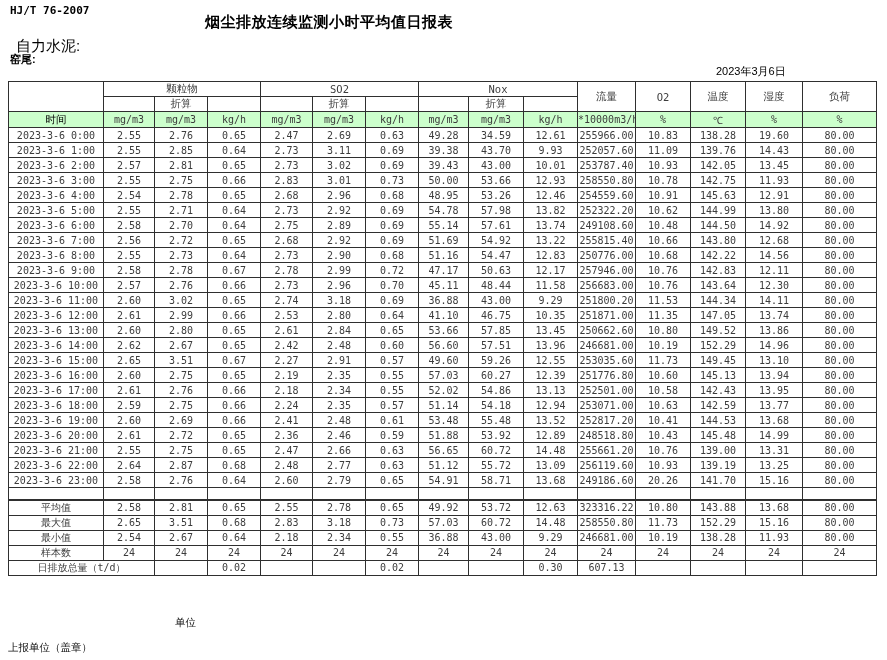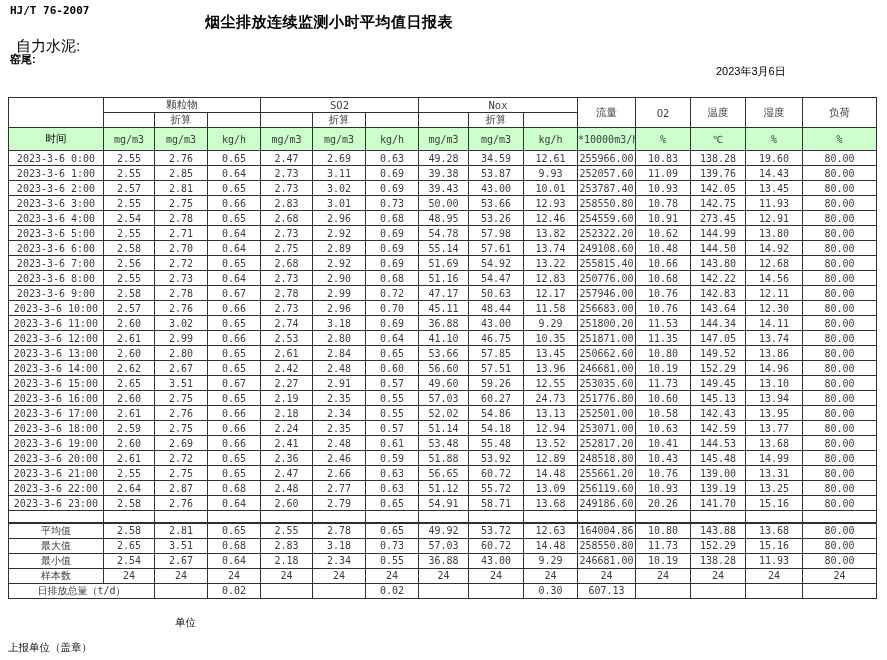--- a/index.html
+++ b/index.html
@@ -9,32 +9,32 @@
     font-family:"Liberation Sans","DejaVu Sans",sans-serif; color:#000;
   }
   .doc-code { position:absolute; left:10px; top:4px; font-weight:bold; font-size:11px;
     font-family:"DejaVu Sans Mono",monospace; }
   .title { position:absolute; left:205px; top:13px; font-weight:bold; font-size:15px; letter-spacing:0.5px; }
   .company { position:absolute; left:16px; top:37px; font-weight:normal; font-size:15px; }
   .location { position:absolute; left:10px; top:52px; font-weight:bold; font-size:11px; }
   .date { position:absolute; left:716px; top:64px; font-size:11px; }
 
   table.report {
-    position:absolute; left:8px; top:97px; width:868px;
+    position:absolute; left:8px; top:81px; width:868px;
     border-collapse:collapse; table-layout:fixed;
   }
   table.report td {
     border:1px solid #2f2f2f; text-align:center; padding:0;
     font-size:10px; color:#3c3c3c; overflow:hidden; white-space:nowrap;
     font-family:"DejaVu Sans Mono","Liberation Mono",monospace;
     height:15px;
   }
   thead td { color:#000; font-family:"Liberation Sans","DejaVu Sans",sans-serif; }
   tr.h1 td, tr.h2 td { height:13px; font-size:10.5px; }
-  tr.green-row td { height:23px; background:#ccffcc; font-size:10px; }
+  tr.green-row td { height:16px; background:#ccffcc; font-size:10px; }
   tr.green-row td.time-col { font-family:"Liberation Sans","DejaVu Sans",sans-serif; color:#000; font-size:10.5px; }
   td.label-col { font-family:"Liberation Sans","DejaVu Sans",sans-serif; color:#111; font-size:10.5px; }
   tr.spacer-row td { height:12px; border-bottom:2px solid #2f2f2f; }
   td.left-label { text-align:left; padding-left:3px; }
 
   .footnote { position:absolute; left:8px; top:624px; font-size:10.5px; color:#111;margin-top:35px; }
   .report-unit { position:absolute; left:8px; top:641px; font-size:10.5px; color:#111; }
   .unit-label { position:absolute; left:175px; top:616px; font-size:10.5px; color:#111; }
 </style>
 </head>
@@ -127,21 +127,21 @@
         </tr>
         <tr>
           <td class="time-col">2023-3-6 1:00</td>
           <td>2.55</td>
           <td>2.85</td>
           <td>0.64</td>
           <td>2.73</td>
           <td>3.11</td>
           <td>0.69</td>
           <td>39.38</td>
-          <td>53.87</td>
+          <td>43.70</td>
           <td>9.93</td>
           <td>252057.60</td>
           <td>11.09</td>
           <td>139.76</td>
           <td>14.43</td>
           <td>80.00</td>
         </tr>
         <tr>
           <td class="time-col">2023-3-6 2:00</td>
           <td>2.57</td>
@@ -182,21 +182,21 @@
           <td>2.78</td>
           <td>0.65</td>
           <td>2.68</td>
           <td>2.96</td>
           <td>0.68</td>
           <td>48.95</td>
           <td>53.26</td>
           <td>12.46</td>
           <td>254559.60</td>
           <td>10.91</td>
-          <td>273.45</td>
+          <td>145.63</td>
           <td>12.91</td>
           <td>80.00</td>
         </tr>
         <tr>
           <td class="time-col">2023-3-6 5:00</td>
           <td>2.55</td>
           <td>2.71</td>
           <td>0.64</td>
           <td>2.73</td>
           <td>2.92</td>
@@ -383,21 +383,21 @@
         <tr>
           <td class="time-col">2023-3-6 16:00</td>
           <td>2.60</td>
           <td>2.75</td>
           <td>0.65</td>
           <td>2.19</td>
           <td>2.35</td>
           <td>0.55</td>
           <td>57.03</td>
           <td>60.27</td>
-          <td>24.73</td>
+          <td>12.39</td>
           <td>251776.80</td>
           <td>10.60</td>
           <td>145.13</td>
           <td>13.94</td>
           <td>80.00</td>
         </tr>
         <tr>
           <td class="time-col">2023-3-6 17:00</td>
           <td>2.61</td>
           <td>2.76</td>
@@ -539,21 +539,21 @@
           <td class="label-col">平均值</td>
           <td>2.58</td>
           <td>2.81</td>
           <td>0.65</td>
           <td>2.55</td>
           <td>2.78</td>
           <td>0.65</td>
           <td>49.92</td>
           <td>53.72</td>
           <td>12.63</td>
-          <td>164004.86</td>
+          <td>323316.22</td>
           <td>10.80</td>
           <td>143.88</td>
           <td>13.68</td>
           <td>80.00</td>
         </tr>
         <tr>
           <td class="label-col">最大值</td>
           <td>2.65</td>
           <td>3.51</td>
           <td>0.68</td>

